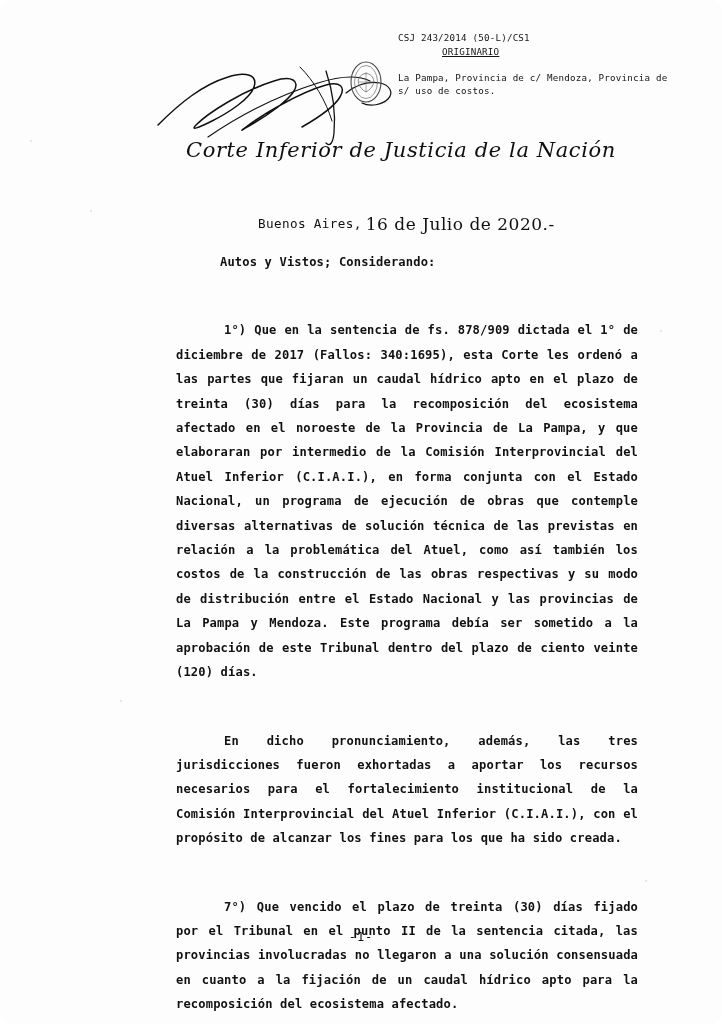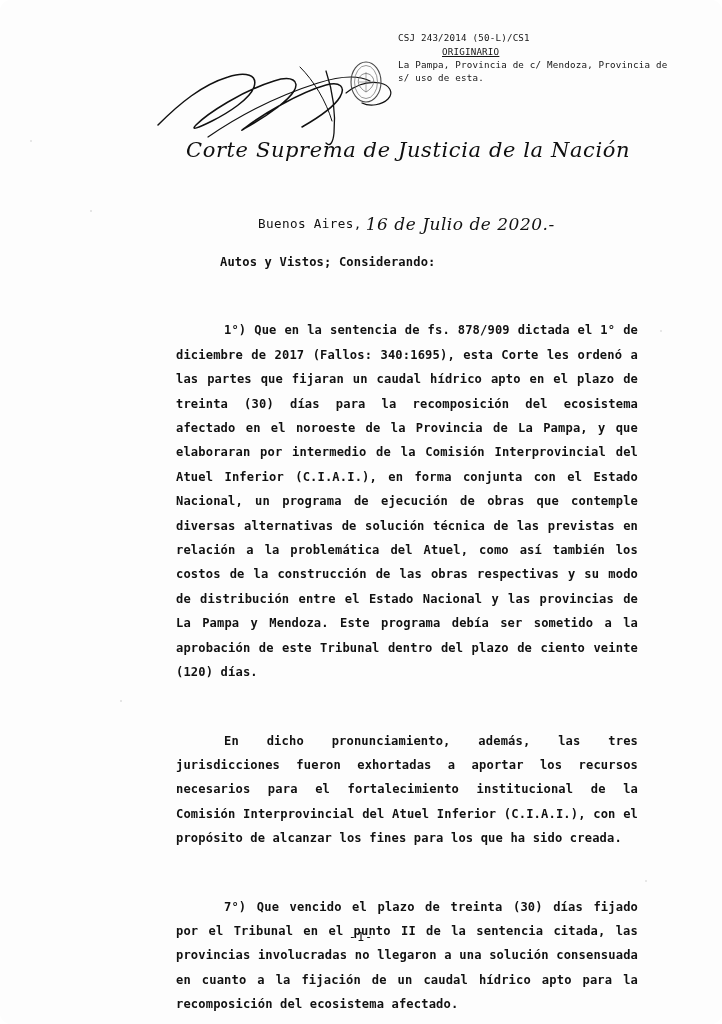--- a/index.html
+++ b/index.html
@@ -38,21 +38,21 @@
   .caption-block .case-id {
     white-space: nowrap;
   }
   .caption-block .originario {
     text-decoration: underline;
     display: inline-block;
     margin-top: 1px;
     padding-left: 44px;
   }
   .caption-block .parties {
-    margin-top: 1px;
+    margin-top: 14px;
   }
 
   
   .signature {
     position: absolute;
     left: 150px;
     top: 55px;
     width: 260px;
     height: 95px;
     pointer-events: none;
@@ -86,21 +86,20 @@
   .date-line {
     position: absolute;
     left: 258px;
     top: 212px;
     font-size: 12.6px;
     letter-spacing: 0.4px;
     white-space: nowrap;
   }
   .date-line .handwritten {
     font-family: "DejaVu Serif", serif;
-    font-style: italic;
     font-size: 17px;
     letter-spacing: 0.5px;
     position: relative;
     top: 2px;
     margin-left: 4px;
   }
 
   
   .body-text {
     position: absolute;
@@ -150,41 +149,41 @@
 </style>
 </head>
 <body>
 
 <div class="page">
 
   <div class="caption-block">
     <div class="case-id">CSJ 243/2014 (50-L)/CS1</div>
     <div><span class="originario">ORIGINARIO</span></div>
     <div class="parties">La Pampa, Provincia de c/ Mendoza, Provincia de</div>
-    <div>s/ uso de esta.</div>
+    <div>s/ uso de costos.</div>
   </div>
 
   <svg class="signature" viewBox="0 0 260 95">
     <g fill="none" stroke="#111" stroke-width="1.5" stroke-linecap="round">
       <path d="M8,70 C30,48 52,30 78,22 C96,16 108,20 104,32 C100,44 78,58 62,66 C48,73 40,76 46,70 C58,58 92,36 124,26 C142,20 150,26 144,36 C138,46 118,60 104,68 C92,75 88,78 96,72 C112,60 148,38 176,30 C190,26 196,32 190,42 C184,52 166,64 152,72"></path>
       <path d="M58,82 C90,60 130,40 168,28 C190,21 208,20 220,26" stroke-width="1.2"></path>
       <path d="M176,16 C182,34 186,56 184,78 C183,88 180,92 176,88" stroke-width="1.3"></path>
       <path d="M196,38 C206,30 218,26 230,28 C240,30 244,38 238,44 C232,50 220,52 212,48" stroke-width="1.2"></path>
       <path d="M150,12 C164,26 176,46 182,66" stroke-width="1"></path>
     </g>
   </svg>
 
   <svg class="seal" viewBox="0 0 42 48">
     <ellipse cx="21" cy="24" rx="15" ry="20" fill="none" stroke="#4a4a4a" stroke-width="1.1"></ellipse>
     <ellipse cx="21" cy="24" rx="11.5" ry="16.5" fill="none" stroke="#6a6a6a" stroke-width="0.7"></ellipse>
     <path d="M14,20 C17,14 25,14 28,20 C30,24 28,30 21,34 C14,30 12,24 14,20 Z" fill="none" stroke="#5d5d5d" stroke-width="0.7"></path>
     <path d="M21,14 L21,34 M14,24 L28,24" stroke="#6f6f6f" stroke-width="0.6"></path>
   </svg>
 
-  <div class="court-name">Corte Suprema de Justicia de la Nación</div>
+  <div class="court-name">Corte Inferior de Justicia de la Nación</div>
 
   <div class="date-line">
     <span>Buenos Aires,</span><span class="handwritten">16 de Julio de 2020.-</span>
   </div>
 
   <div class="body-text">
     <p class="para heading">Autos y Vistos; Considerando:</p>
     <p class="para lead">1°) Que en la sentencia de fs. 878/909 dictada el 1° de diciembre de 2017 (Fallos: 340:1695), esta Corte les ordenó a las partes que fijaran un caudal hídrico apto en el plazo de treinta (30) días para la recomposición del ecosistema afectado en el noroeste de la Provincia de La Pampa, y que elaboraran por intermedio de la Comisión Interprovincial del Atuel Inferior (C.I.A.I.), en forma conjunta con el Estado Nacional, un programa de ejecución de obras que contemple diversas alternativas de solución técnica de las previstas en relación a la problemática del Atuel, como así también los costos de la construcción de las obras respectivas y su modo de distribución entre el Estado Nacional y las provincias de La Pampa y Mendoza. Este programa debía ser sometido a la aprobación de este Tribunal dentro del plazo de ciento veinte (120) días.</p>
     <p class="para lead">En dicho pronunciamiento, además, las tres jurisdicciones fueron exhortadas a aportar los recursos necesarios para el fortalecimiento institucional de la Comisión Interprovincial del Atuel Inferior (C.I.A.I.), con el propósito de alcanzar los fines para los que ha sido creada.</p>
     <p class="para lead">7°) Que vencido el plazo de treinta (30) días fijado por el Tribunal en el punto II de la sentencia citada, las provincias involucradas no llegaron a una solución consensuada en cuanto a la fijación de un caudal hídrico apto para la recomposición del ecosistema afectado.</p>

